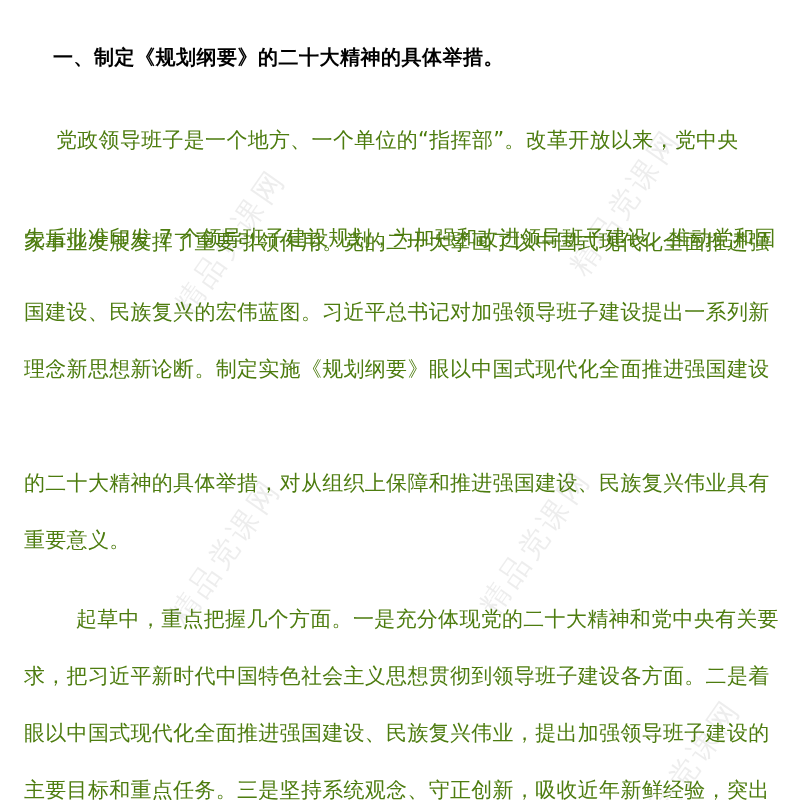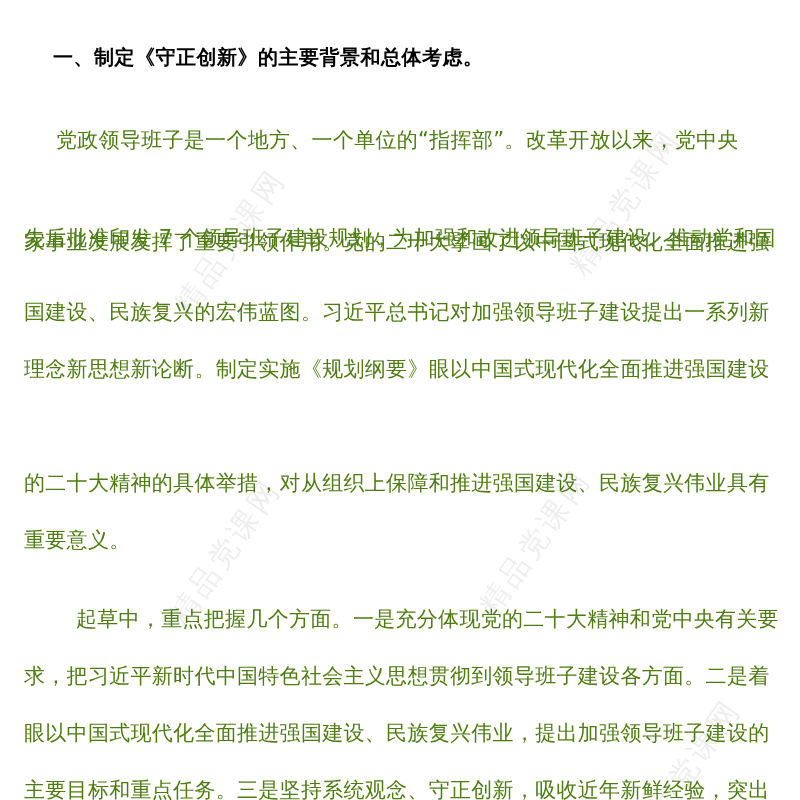--- a/index.html
+++ b/index.html
@@ -54,21 +54,21 @@
       transform-origin: left top;
       white-space: nowrap;
       letter-spacing: 4px;
     }
   </style>
 </head>
 <body>
 
 <div class="page">
 
-  <div class="heading">一、制定《守正创新》的主要背景和总体考虑。</div>
+  <div class="heading">一、制定《规划纲要》的二十大精神的具体举措。</div>
 
   <div class="line" style="left:56px; top:126px;">党政领导班子是一个地方、一个单位的“指挥部”。改革开放以来，党中央</div>
   <div class="line" style="top:184px;margin-top:40px;">先后批准印发 7 个领导班子建设规划，为加强和改进领导班子建设、推动党和国</div>
   <div class="line" style="top:228px;text-align:right;">家事业发展发挥了重要引领作用。党的二十大擘画了以中国式现代化全面推进强</div>
   <div class="line" style="top:298px;">国建设、民族复兴的宏伟蓝图。习近平总书记对加强领导班子建设提出一系列新</div>
   <div class="line" style="top:355px;">理念新思想新论断。制定实施《规划纲要》眼以中国式现代化全面推进强国建设</div>
   <div class="line" style="top:526px;">重要意义。</div>
   <div class="line" style="top:469px;">的二十大精神的具体举措，对从组织上保障和推进强国建设、民族复兴伟业具有</div>
 
   <div class="line" style="left:76px; top:605px;">起草中，重点把握几个方面。一是充分体现党的二十大精神和党中央有关要</div>

